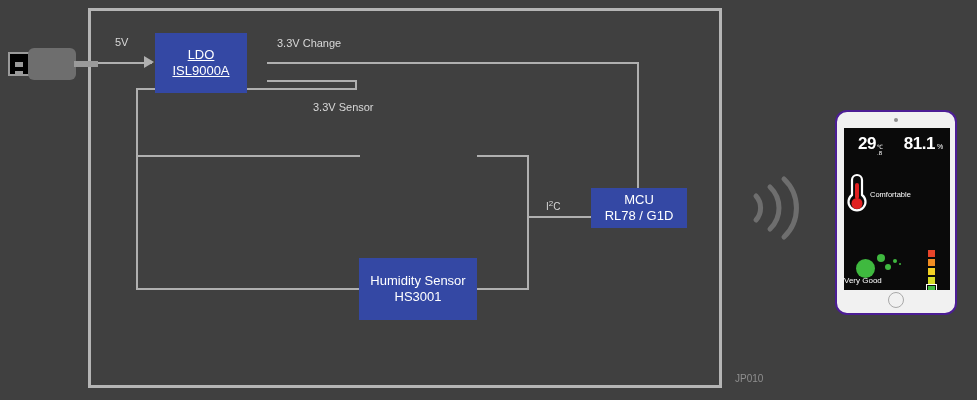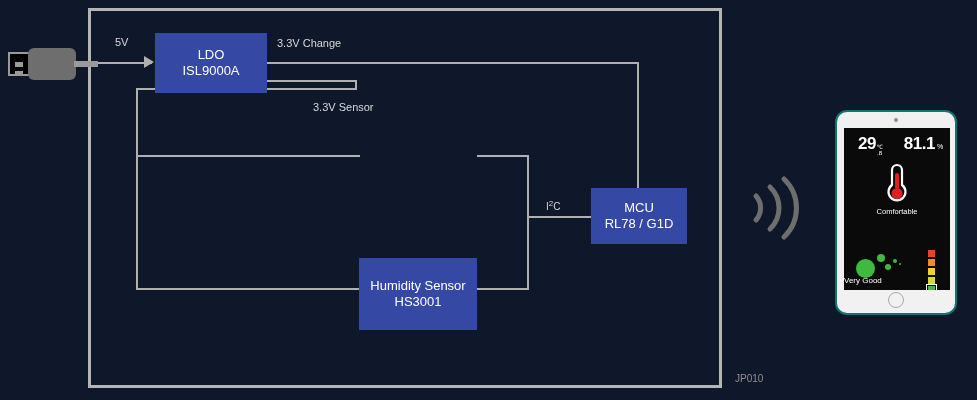--- a/index.html
+++ b/index.html
@@ -4,21 +4,21 @@
 <style>
   html, body {
     margin: 0;
     padding: 0;
     background: #000000;
   }
   #stage {
     position: relative;
     width: 977px;
     height: 400px;
-    background: #0f172a;
+    background: #404040;
     overflow: hidden;
     font-family: "Liberation Sans", sans-serif;
   }
 
   
   .board-frame {
     position: absolute;
     left: 88px;
     top: 8px;
     width: 634px;
@@ -40,24 +40,24 @@
     align-items: center;
     justify-content: center;
     line-height: 1.25;
     z-index: 6;
   }
   .block .l1, .block .l2 {
     display: block;
     white-space: nowrap;
   }
 
-  #block-ldo      { left: 155px; top: 33px;  width: 112px; height: 60px; font-size: 13px; }
+  #block-ldo      { left: 155px; top: 33px;  width: 92px; height: 60px; font-size: 13px; text-decoration: underline; }
   #block-gas      { left: 359px; top: 124px; width: 118px; height: 62px; font-size: 13px; }
-  #block-hum      { left: 359px; top: 258px; width: 118px; height: 72px; font-size: 13px; }
-  #block-mcu      { left: 591px; top: 188px; width: 96px;  height: 56px; font-size: 13px; }
+  #block-hum      { left: 359px; top: 258px; width: 118px; height: 62px; font-size: 13px; }
+  #block-mcu      { left: 591px; top: 188px; width: 96px;  height: 40px; font-size: 13px; }
 
   
   .wire {
     position: absolute;
     background: #b0b0b0;
     z-index: 2;
   }
   .wire.h { height: 2px; }
   .wire.v { width: 2px; }
 
@@ -100,21 +100,21 @@
     background: #6e6e6e; border-radius: 6px;
   }
   #usb-cable { position: absolute; left: 66px; top: 13px; width: 24px; height: 6px; background: #9a9a9a; }
 
   
   #wireless-icon { position: absolute; left: 742px; top: 168px; width: 62px; height: 80px; z-index: 4; }
 
   
   #tablet {
     position: absolute; left: 835px; top: 110px; width: 122px; height: 205px;
-    background: #f1f1f1; border: 2px solid #0f766e; border-radius: 12px;
+    background: #f1f1f1; border: 2px solid #4c1d95; border-radius: 12px;
     box-sizing: border-box; z-index: 6;
   }
   #tablet-camera {
     position: absolute; left: 50%; top: 6px; transform: translateX(-50%);
     width: 4px; height: 4px; border-radius: 50%; background: #8d8d8d;
   }
   #tablet-home {
     position: absolute; left: 50%; bottom: 5px; transform: translateX(-50%);
     width: 14px; height: 14px; border-radius: 50%; border: 1px solid #a9a9a9;
   }
@@ -129,21 +129,21 @@
     display: flex; color: #ffffff;
   }
   .readout { flex: 1; display: flex; align-items: baseline; justify-content: center; }
   .readout .big { font-size: 17px; font-weight: bold; letter-spacing: -0.5px; }
   .unit-stack { display: inline-flex; flex-direction: column; line-height: 1; margin-left: 1px; }
   .unit-stack .u-top { font-size: 6px; }
   .unit-stack .u-bot { font-size: 6px; }
   .readout .pct { font-size: 7px; margin-left: 2px; }
 
   #app-icons { position: absolute; left: 0; top: 34px; width: 100%; height: 62px; display: flex; }
-  .icon-col { flex: 1; display: flex; flex-direction: column; align-items: center; }
+  .icon-col { flex: 1; display: flex; flex-direction: row; align-items: center; }
   .icon-caption { color: #ffffff; font-size: 7.5px; margin-top: 3px; }
 
   #app-aq { position: absolute; left: 8px; top: 100px; width: 90px; height: 26px; display: flex; align-items: center; }
   #aq-label { color: #cfcfcf; font-size: 5.5px; line-height: 1.35; width: 26px; }
   #aq-value { color: #ffffff; font-size: 17px; margin-left: 4px; letter-spacing: -0.5px; }
 
   #app-bubbles { position: absolute; left: 10px; top: 124px; width: 70px; height: 28px; }
   .bubble { position: absolute; border-radius: 50%; background: #3fb93f; }
 
   #app-scale { position: absolute; right: 12px; top: 122px; width: 10px; }

